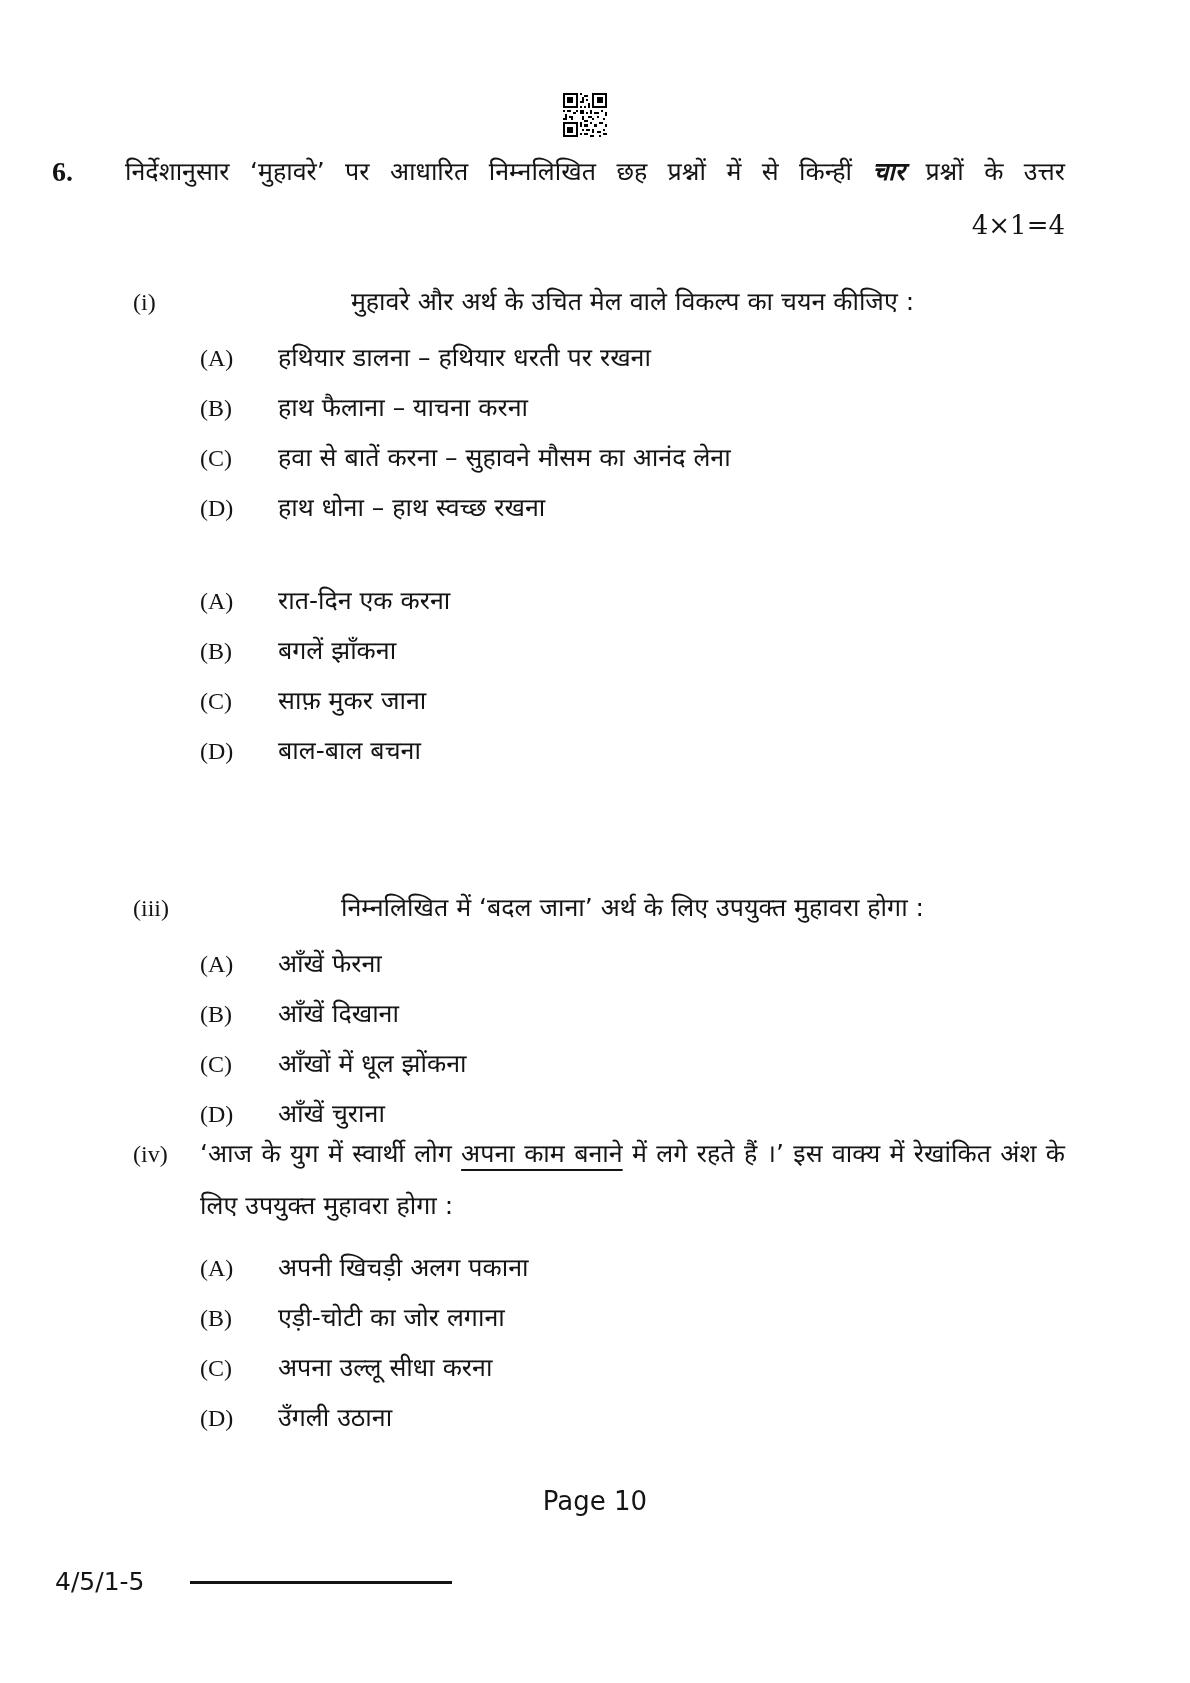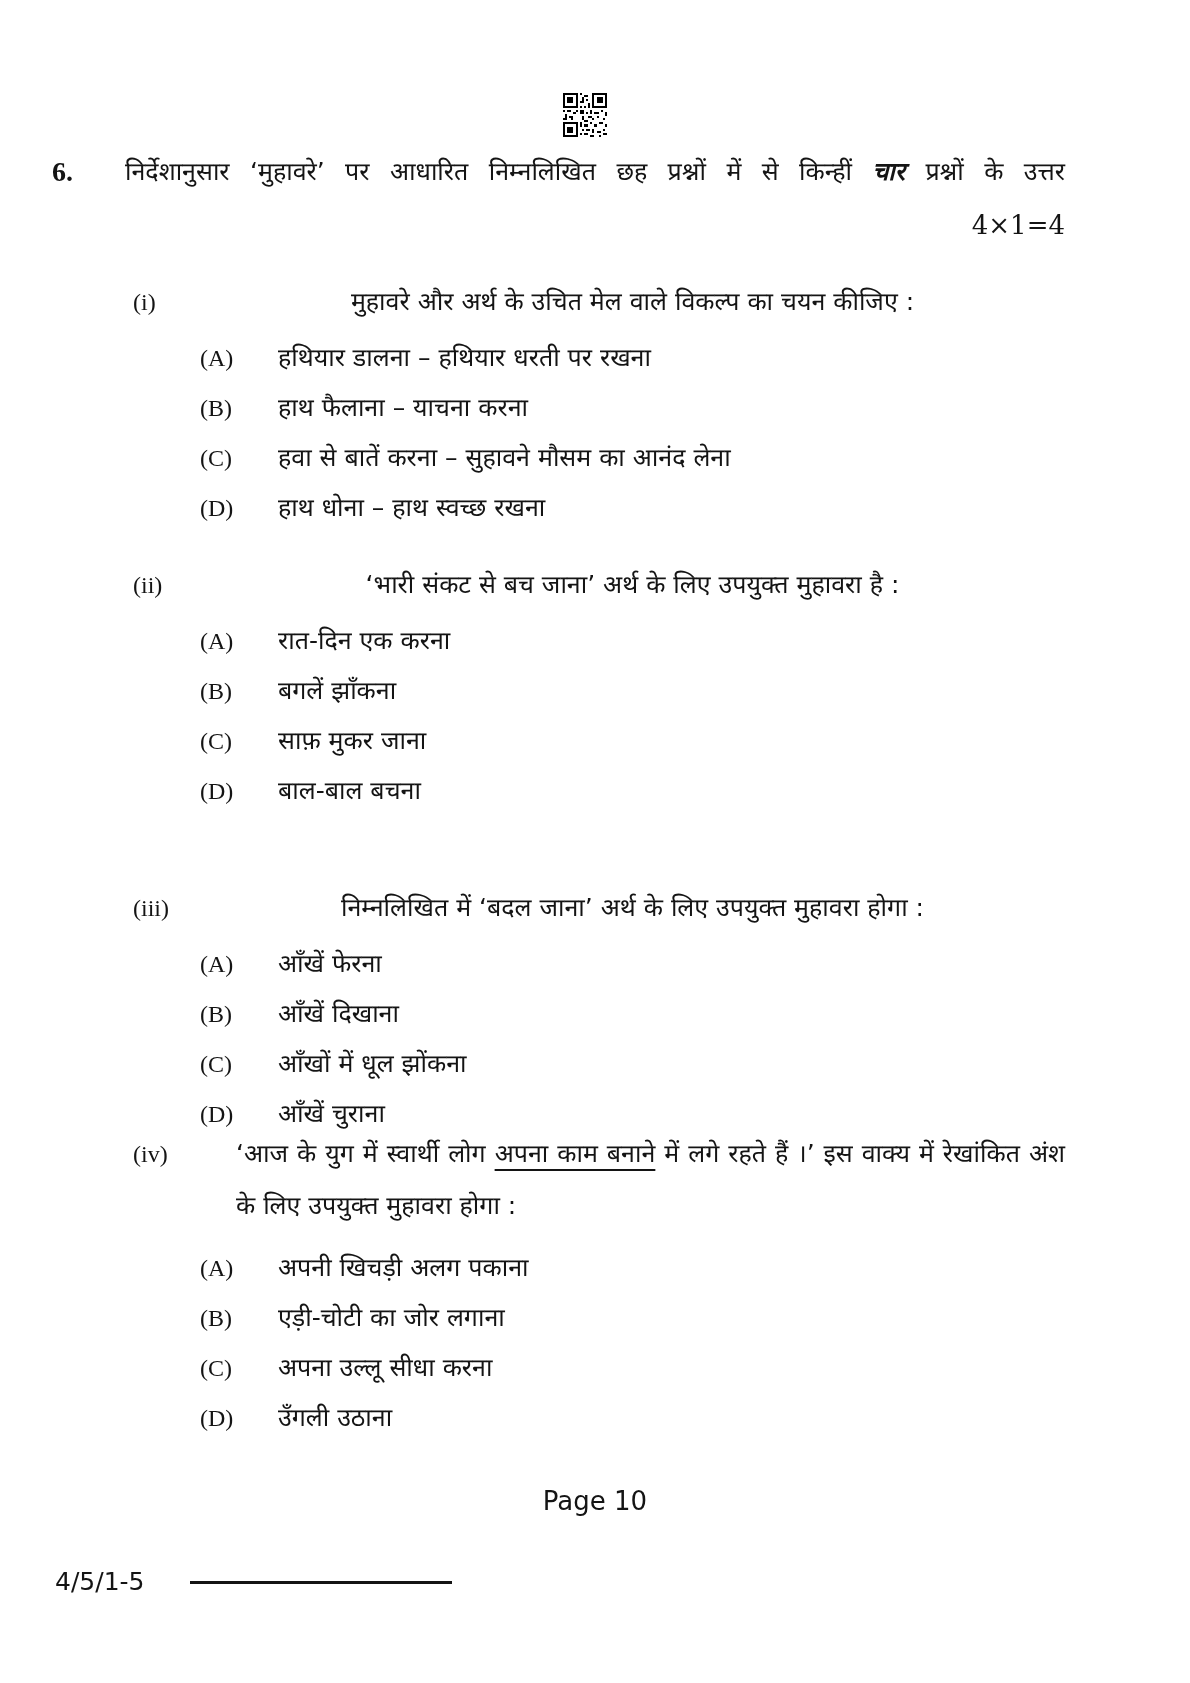--- a/index.html
+++ b/index.html
@@ -43,21 +43,21 @@
   
   .subq { position:absolute; left:133px; width:932px; }
   .subq-head { display:flex; font-size:25px; line-height:40px; }
   .subq-head .sq-label {
     flex:0 0 67px;
     font-family:"Liberation Serif","DejaVu Serif",serif;
     font-size:24px;
   }
   .subq-head .sq-text { flex:1;text-align:center; }
   .subq-head.two-line { line-height:52px; }
-  .subq-head.two-line .sq-text { text-align:justify;margin-left:36px; }
+  .subq-head.two-line .sq-text { text-align:justify; }
   .underlined {
     text-decoration:underline;
     text-decoration-thickness:2px;
     text-underline-offset:7px;
   }
   .options { margin-top:18px; padding-left:67px; }
   .opt { display:flex; font-size:25px; line-height:36px; margin-top:14px; }
   .opt:first-child { margin-top:0; }
   .opt .opt-label {
     flex:0 0 78px;
@@ -181,24 +181,20 @@
         <span class="opt-text">हवा से बातें करना – सुहावने मौसम का आनंद लेना</span>
       </div>
       <div class="opt">
         <span class="opt-label">(D)</span>
         <span class="opt-text">हाथ धोना – हाथ स्वच्छ रखना</span>
       </div>
     </div>
   </div>
 
   <div class="subq" id="subq-2">
-    <div class="subq-head">
-      <span class="sq-label">(ii)</span>
-      <span class="sq-text">‘भारी संकट से बच जाना’ अर्थ के लिए उपयुक्त मुहावरा है :</span>
-    </div>
     <div class="options">
       <div class="opt">
         <span class="opt-label">(A)</span>
         <span class="opt-text">रात-दिन एक करना</span>
       </div>
       <div class="opt">
         <span class="opt-label">(B)</span>
         <span class="opt-text">बगलें झाँकना</span>
       </div>
       <div class="opt">

